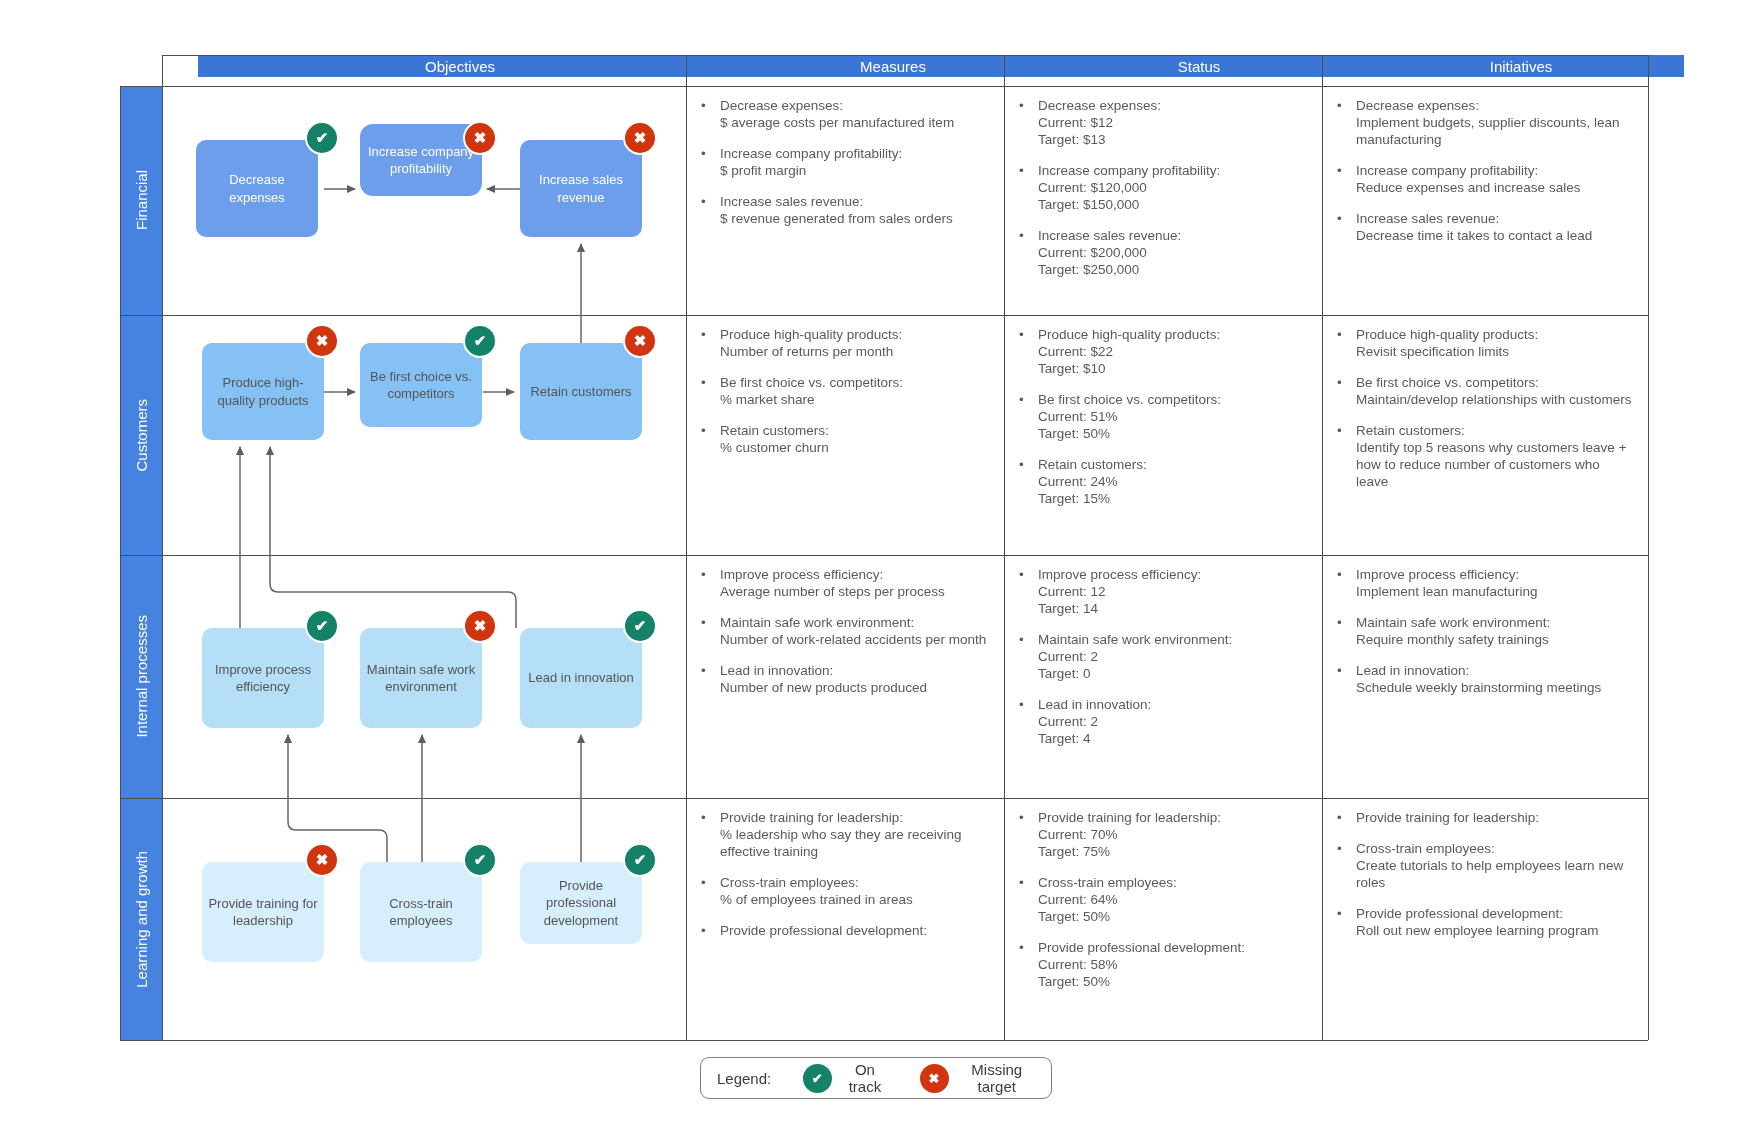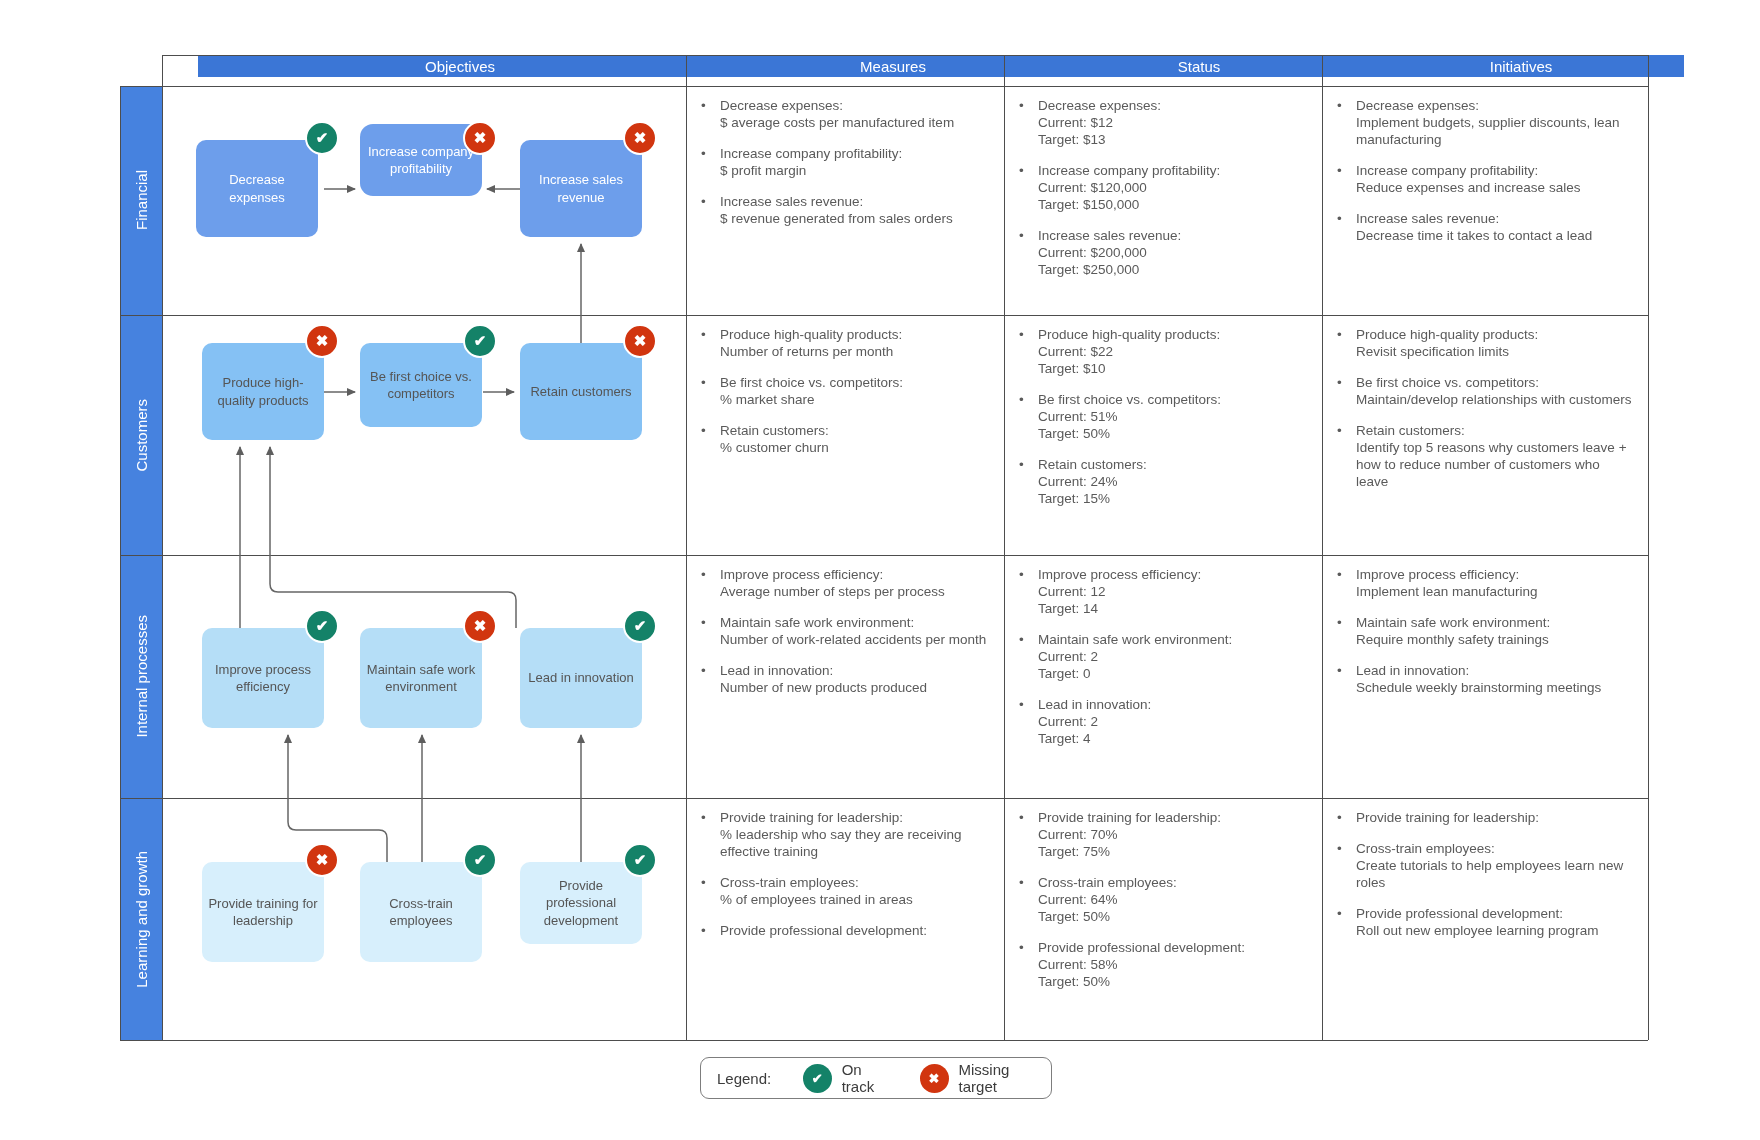--- a/index.html
+++ b/index.html
@@ -46,21 +46,21 @@
   }
   .badge.ok  { background:#148268; }
   .badge.bad { background:#d1350f; }
   .badge.ok::after  { content:"\2714"; }
   .badge.bad::after { content:"\2716"; }
   
   .legend {
     position:absolute; left:700px; top:1057px; width:352px; height:42px;
     border:1px solid #7d7d7d; border-radius:9px; background:#ffffff;
     display:flex; align-items:center; padding:0 16px; gap:10px; box-sizing:border-box;
-    font-size:15px; color:#3c3c3c;
+    font-size:15px; color:#3c3c3c;text-align:center;
   }
   .legend .lbadge {
     position:static; width:29px; height:29px; border:none; border-radius:50%;
     display:flex; align-items:center; justify-content:center; color:#fff; font-size:13px; font-weight:bold; flex:0 0 29px;
   }
   .legend .gap { width:14px; }
 </style>
 </head>
 <body>
 

